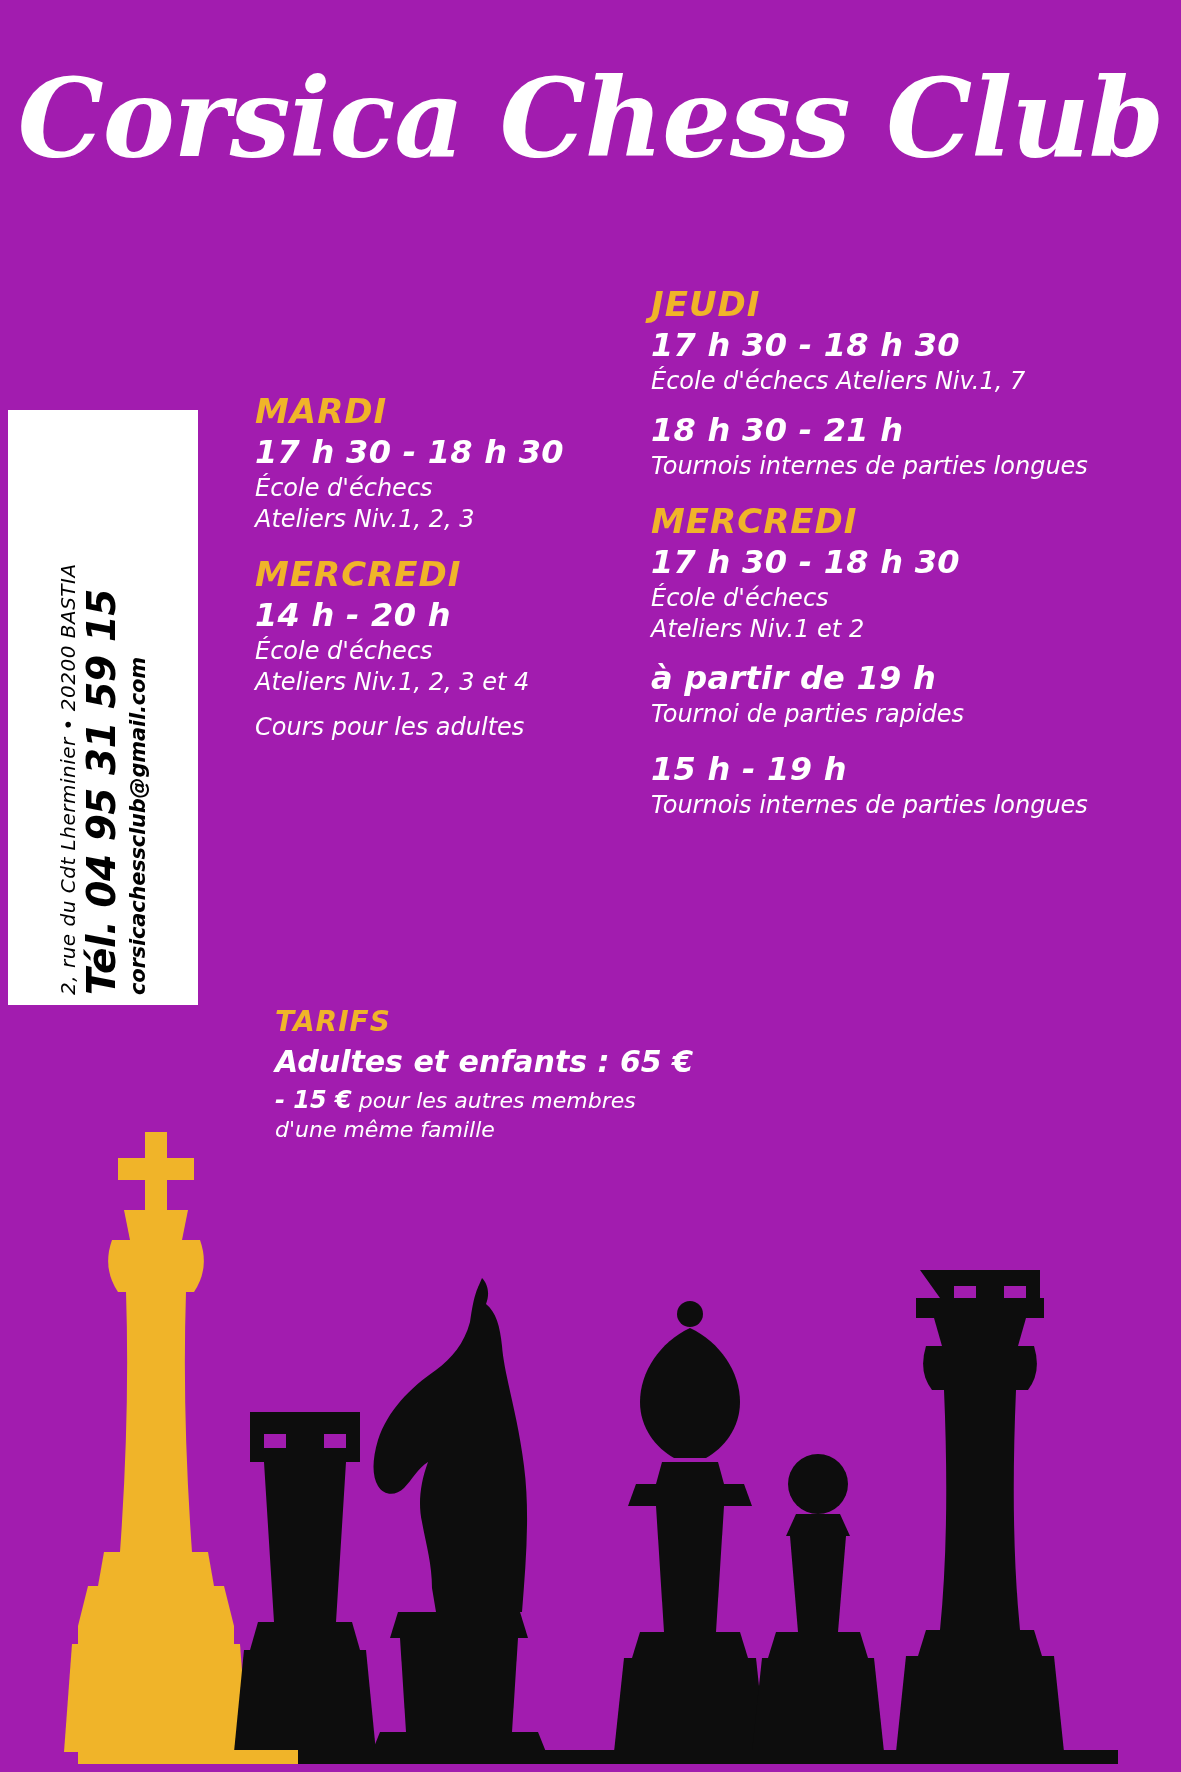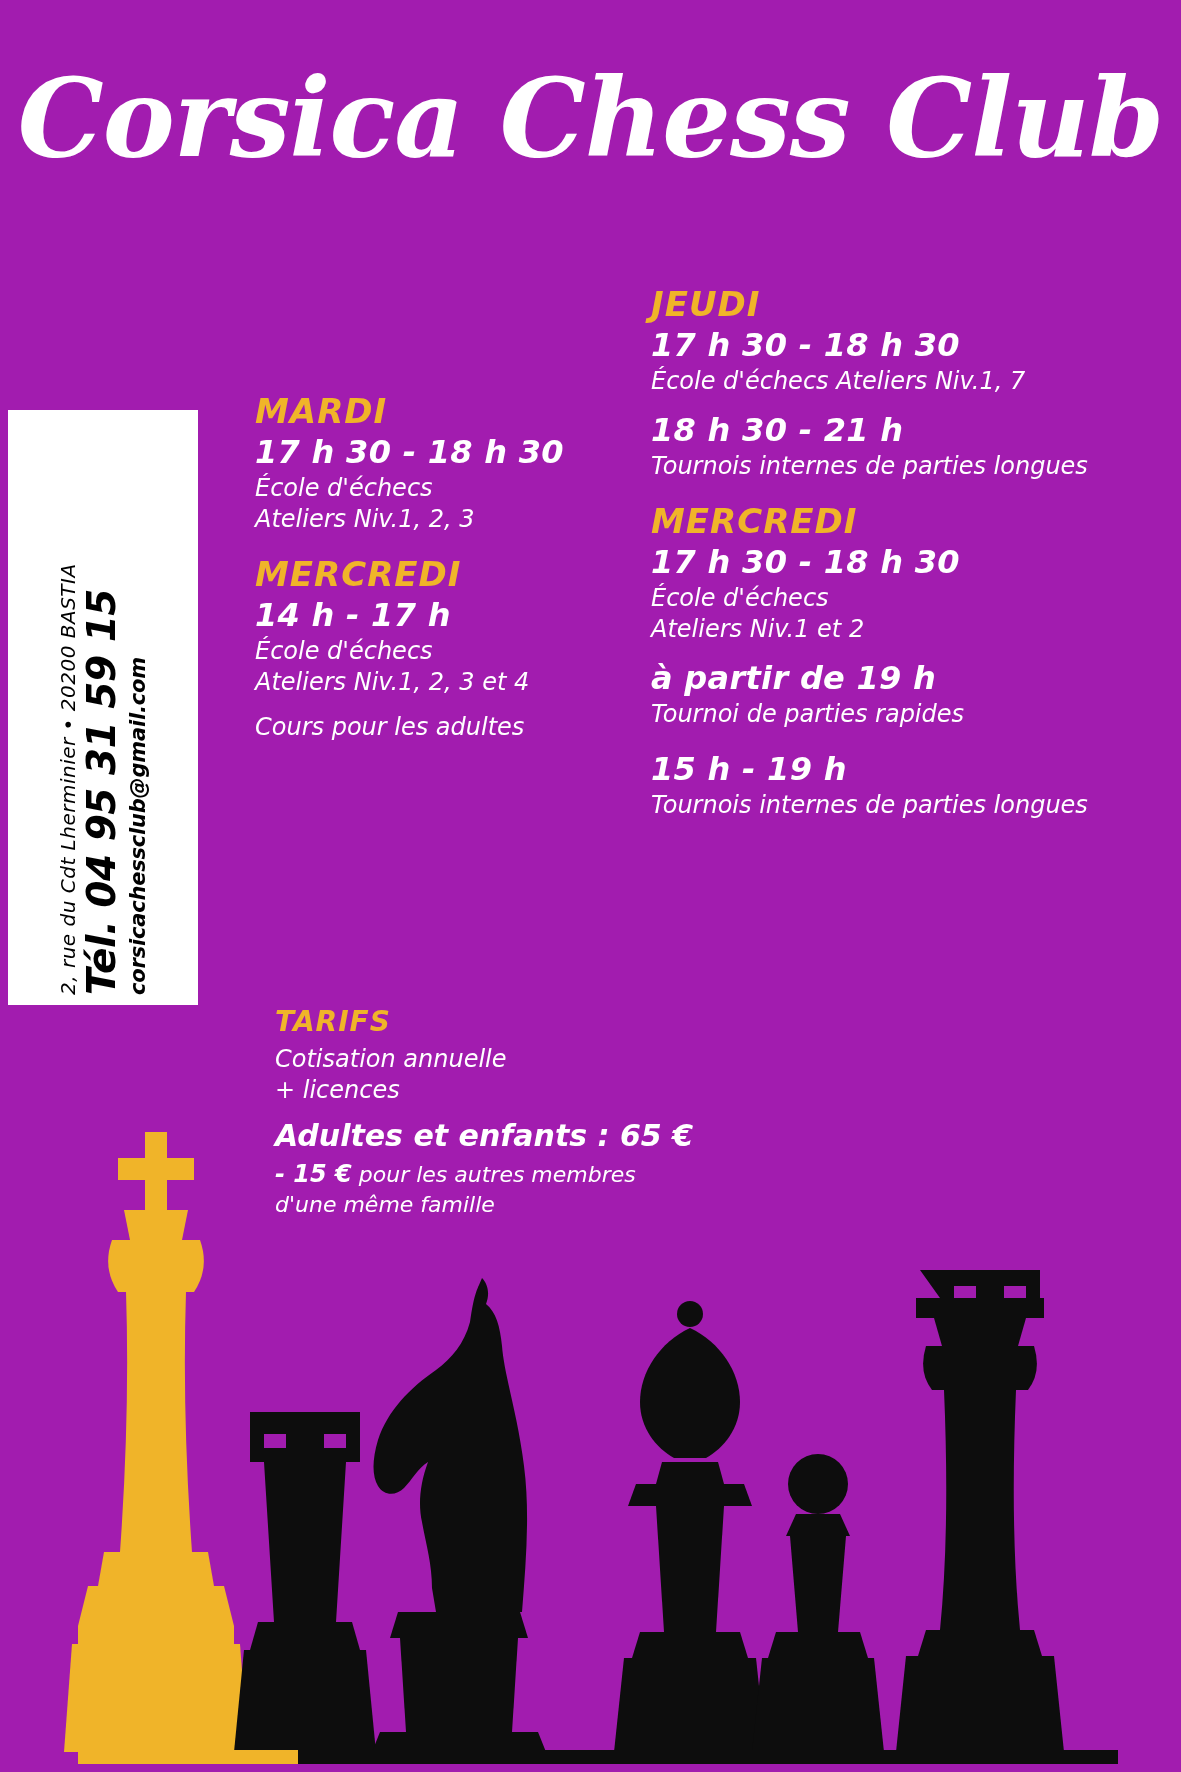--- a/index.html
+++ b/index.html
@@ -203,21 +203,21 @@
       <div class="day">MARDI</div>
       <div class="block">
         <div class="hours">17 h 30 - 18 h 30</div>
         <div class="desc">École d'échecs<br>Ateliers Niv.1, 2, 3</div>
       </div>
     </div>
 
     <div class="day-block">
       <div class="day">MERCREDI</div>
       <div class="block">
-        <div class="hours">14 h - 17 h</div>
+        <div class="hours">14 h - 20 h</div>
         <div class="desc">École d'échecs<br>Ateliers Niv.1, 2, 3 et 4</div>
       </div>
       <div class="block">
         <div class="desc">Cours pour les adultes</div>
       </div>
     </div>
 
   </div>
 
   <div class="col col-right">
@@ -250,21 +250,20 @@
       <div class="block">
         <div class="hours">15 h - 19 h</div>
         <div class="desc">Tournois internes de parties longues</div>
       </div>
     </div>
 
   </div>
 
   <div class="tarifs">
     <div class="tarifs-title">TARIFS</div>
-    <div class="tarifs-sub">Cotisation annuelle<br>+ licences</div>
     <div class="tarifs-price">Adultes et enfants : 65 €</div>
     <div class="tarifs-note"><b>- 15 €</b><span> pour les autres membres<br>d'une même famille</span></div>
   </div>
 
   <div class="pieces">
     <svg width="1181" height="640" viewBox="0 0 1181 640" xmlns="http://www.w3.org/2000/svg">
 
       <g fill="#f0b429">
         <rect x="145" y="0" width="22" height="78"></rect>
         <rect x="118" y="26" width="76" height="22"></rect>

